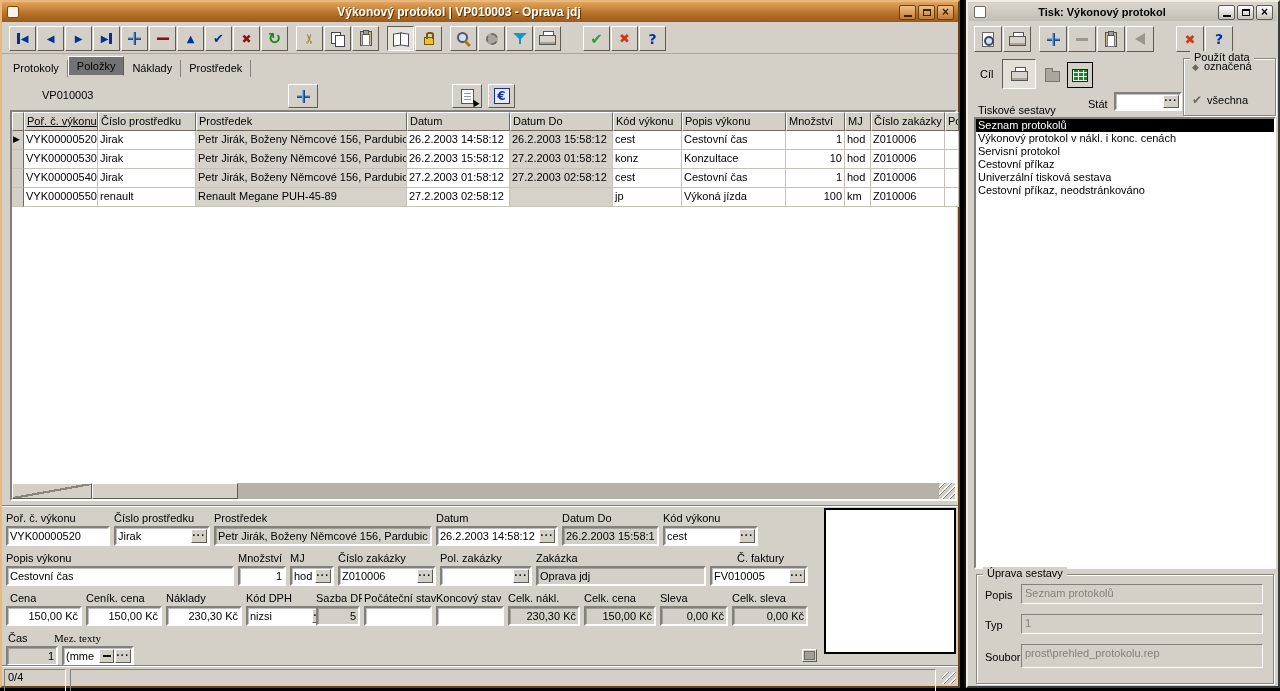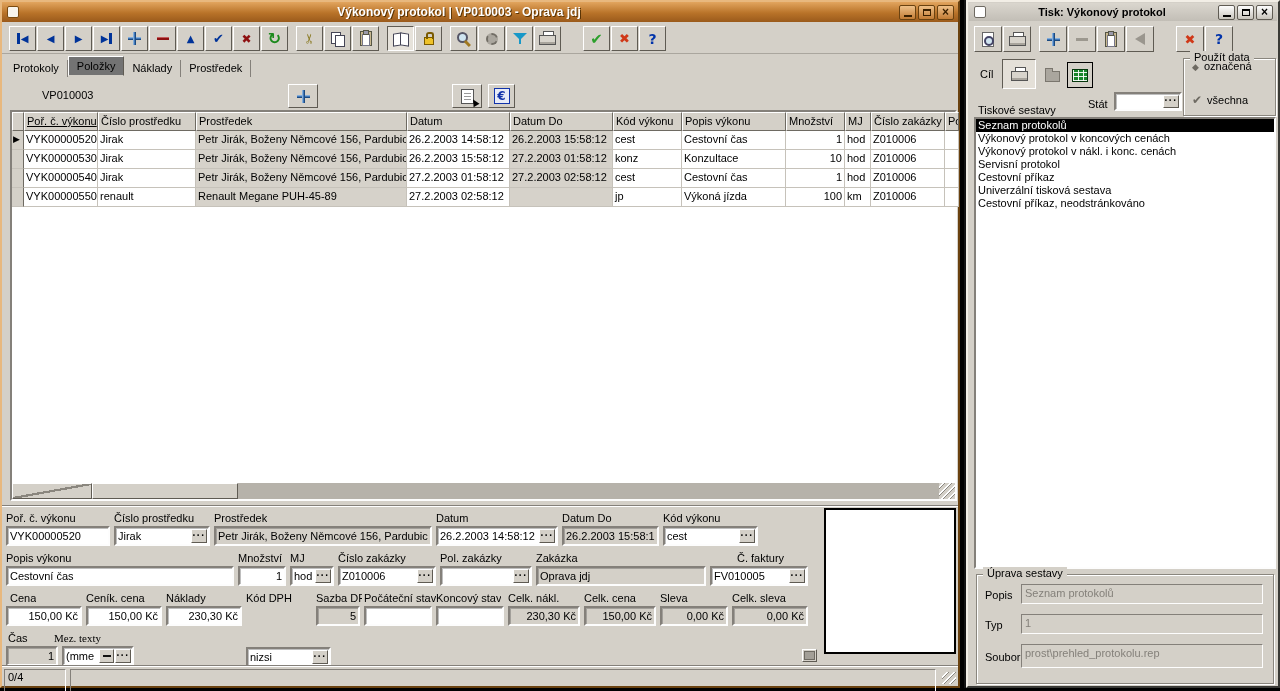--- a/index.html
+++ b/index.html
@@ -433,21 +433,21 @@
       </span>
       <span class="lbl" style="left: 84px; top: 86px;">Ceník. cena</span>
       <span class="field num" style="left: 84px; top: 100px; width: 76px;">
         <span class="val">150,00 Kč</span>
       </span>
       <span class="lbl" style="left: 164px; top: 86px;">Náklady</span>
       <span class="field num" style="left: 164px; top: 100px; width: 76px;">
         <span class="val">230,30 Kč</span>
       </span>
       <span class="lbl" style="left: 244px; top: 86px;">Kód DPH</span>
-      <span class="field has-ell" style="left: 244px; top: 100px; width: 85px; margin-top: 41px;">
+      <span class="field has-ell" style="left: 244px; top: 100px; width: 85px;">
         <span class="val">nizsi</span>
         <span class="ellipsis-btn"></span>
       </span>
       <span class="lbl" style="left: 314px; top: 86px; width: 46px;">Sazba DPH</span>
       <span class="field gray num" style="left: 314px; top: 100px; width: 44px;">
         <span class="val">5</span>
       </span>
       <span class="lbl" style="left: 362px; top: 86px;">Počáteční stav</span>
       <span class="field" style="left: 362px; top: 100px; width: 68px;">
         <span class="val"></span>
@@ -551,21 +551,20 @@
 
   <span class="lbl stat-lbl">Stát</span>
   <span class="field has-ell stat-field">
     <span class="val"></span>
     <span class="ellipsis-btn"></span>
   </span>
 
   <span class="lbl reports-lbl">Tiskové sestavy</span>
   <div class="listbox sunken2" id="report-list">
       <div class="li sel">Seznam protokolů</div>
-      <div class="li">Výkonový protokol v koncových cenách</div>
       <div class="li">Výkonový protokol v nákl. i konc. cenách</div>
       <div class="li">Servisní protokol</div>
       <div class="li">Cestovní příkaz</div>
       <div class="li">Univerzální tisková sestava</div>
       <div class="li">Cestovní příkaz, neodstránkováno</div>
     </div>
 
   <div class="group editgroup">
     <span class="legend">Úprava sestavy</span>
     <span class="eglbl" style="top:14px;">Popis</span>

